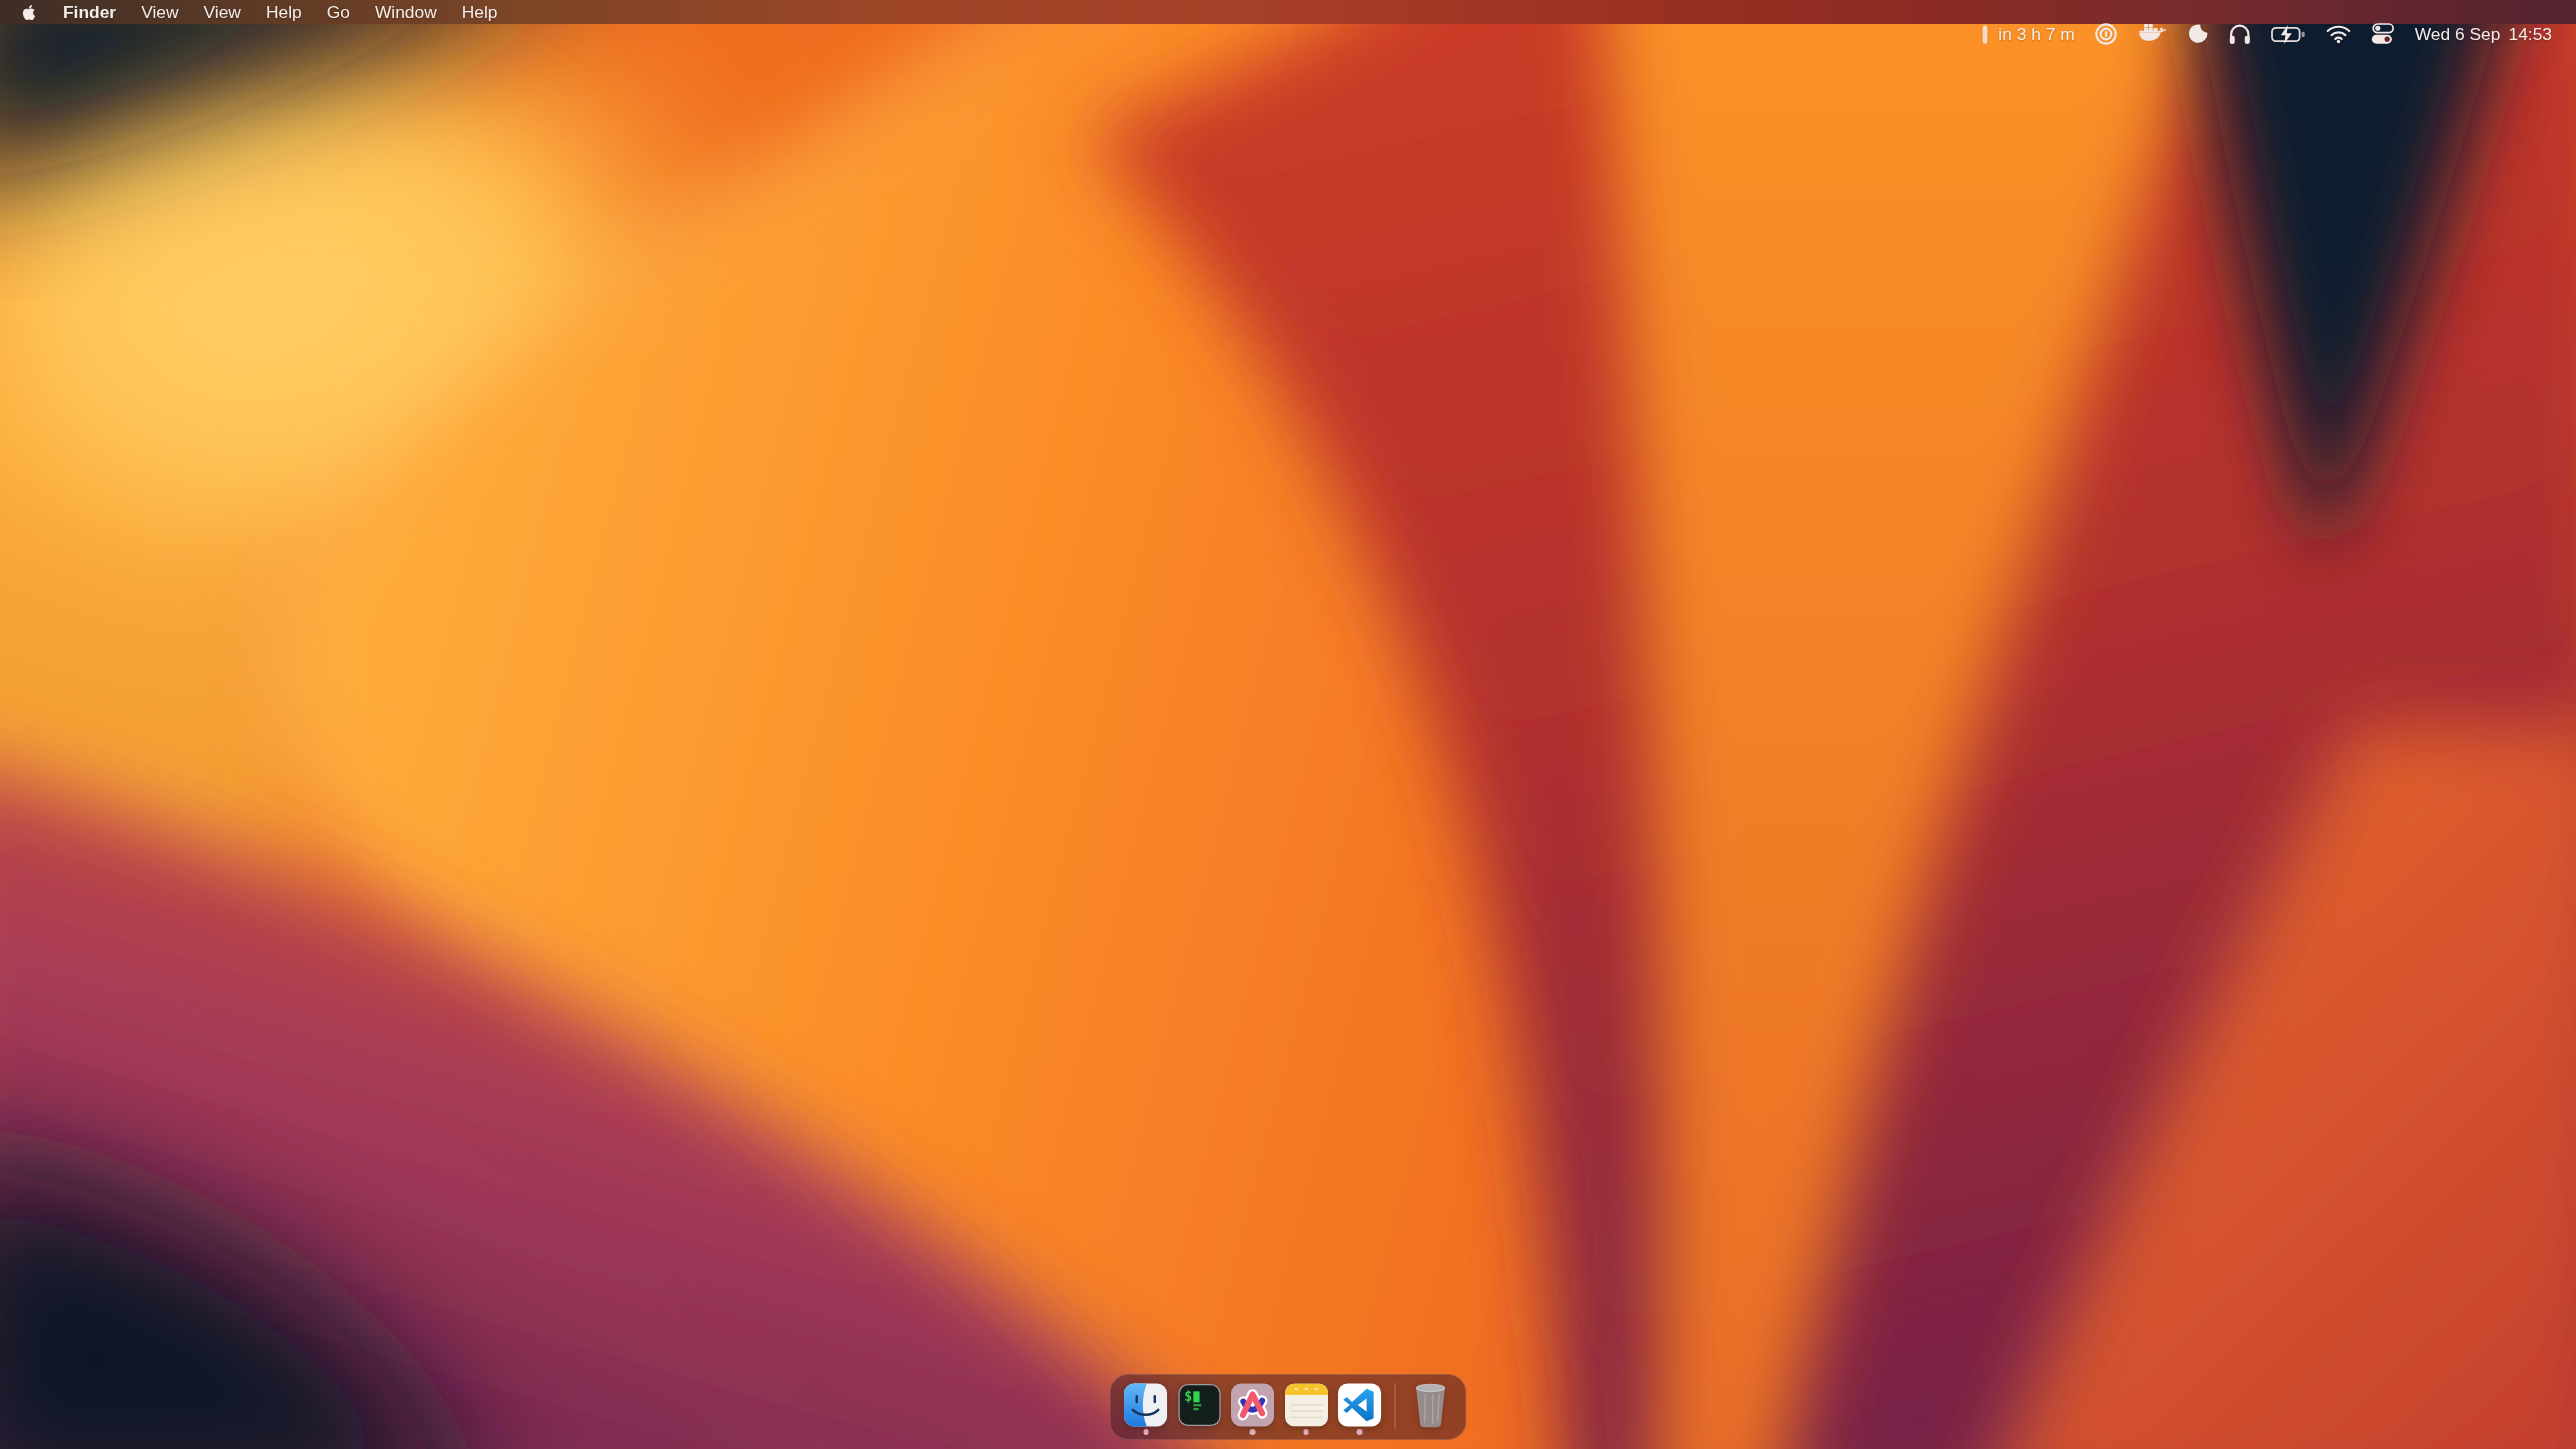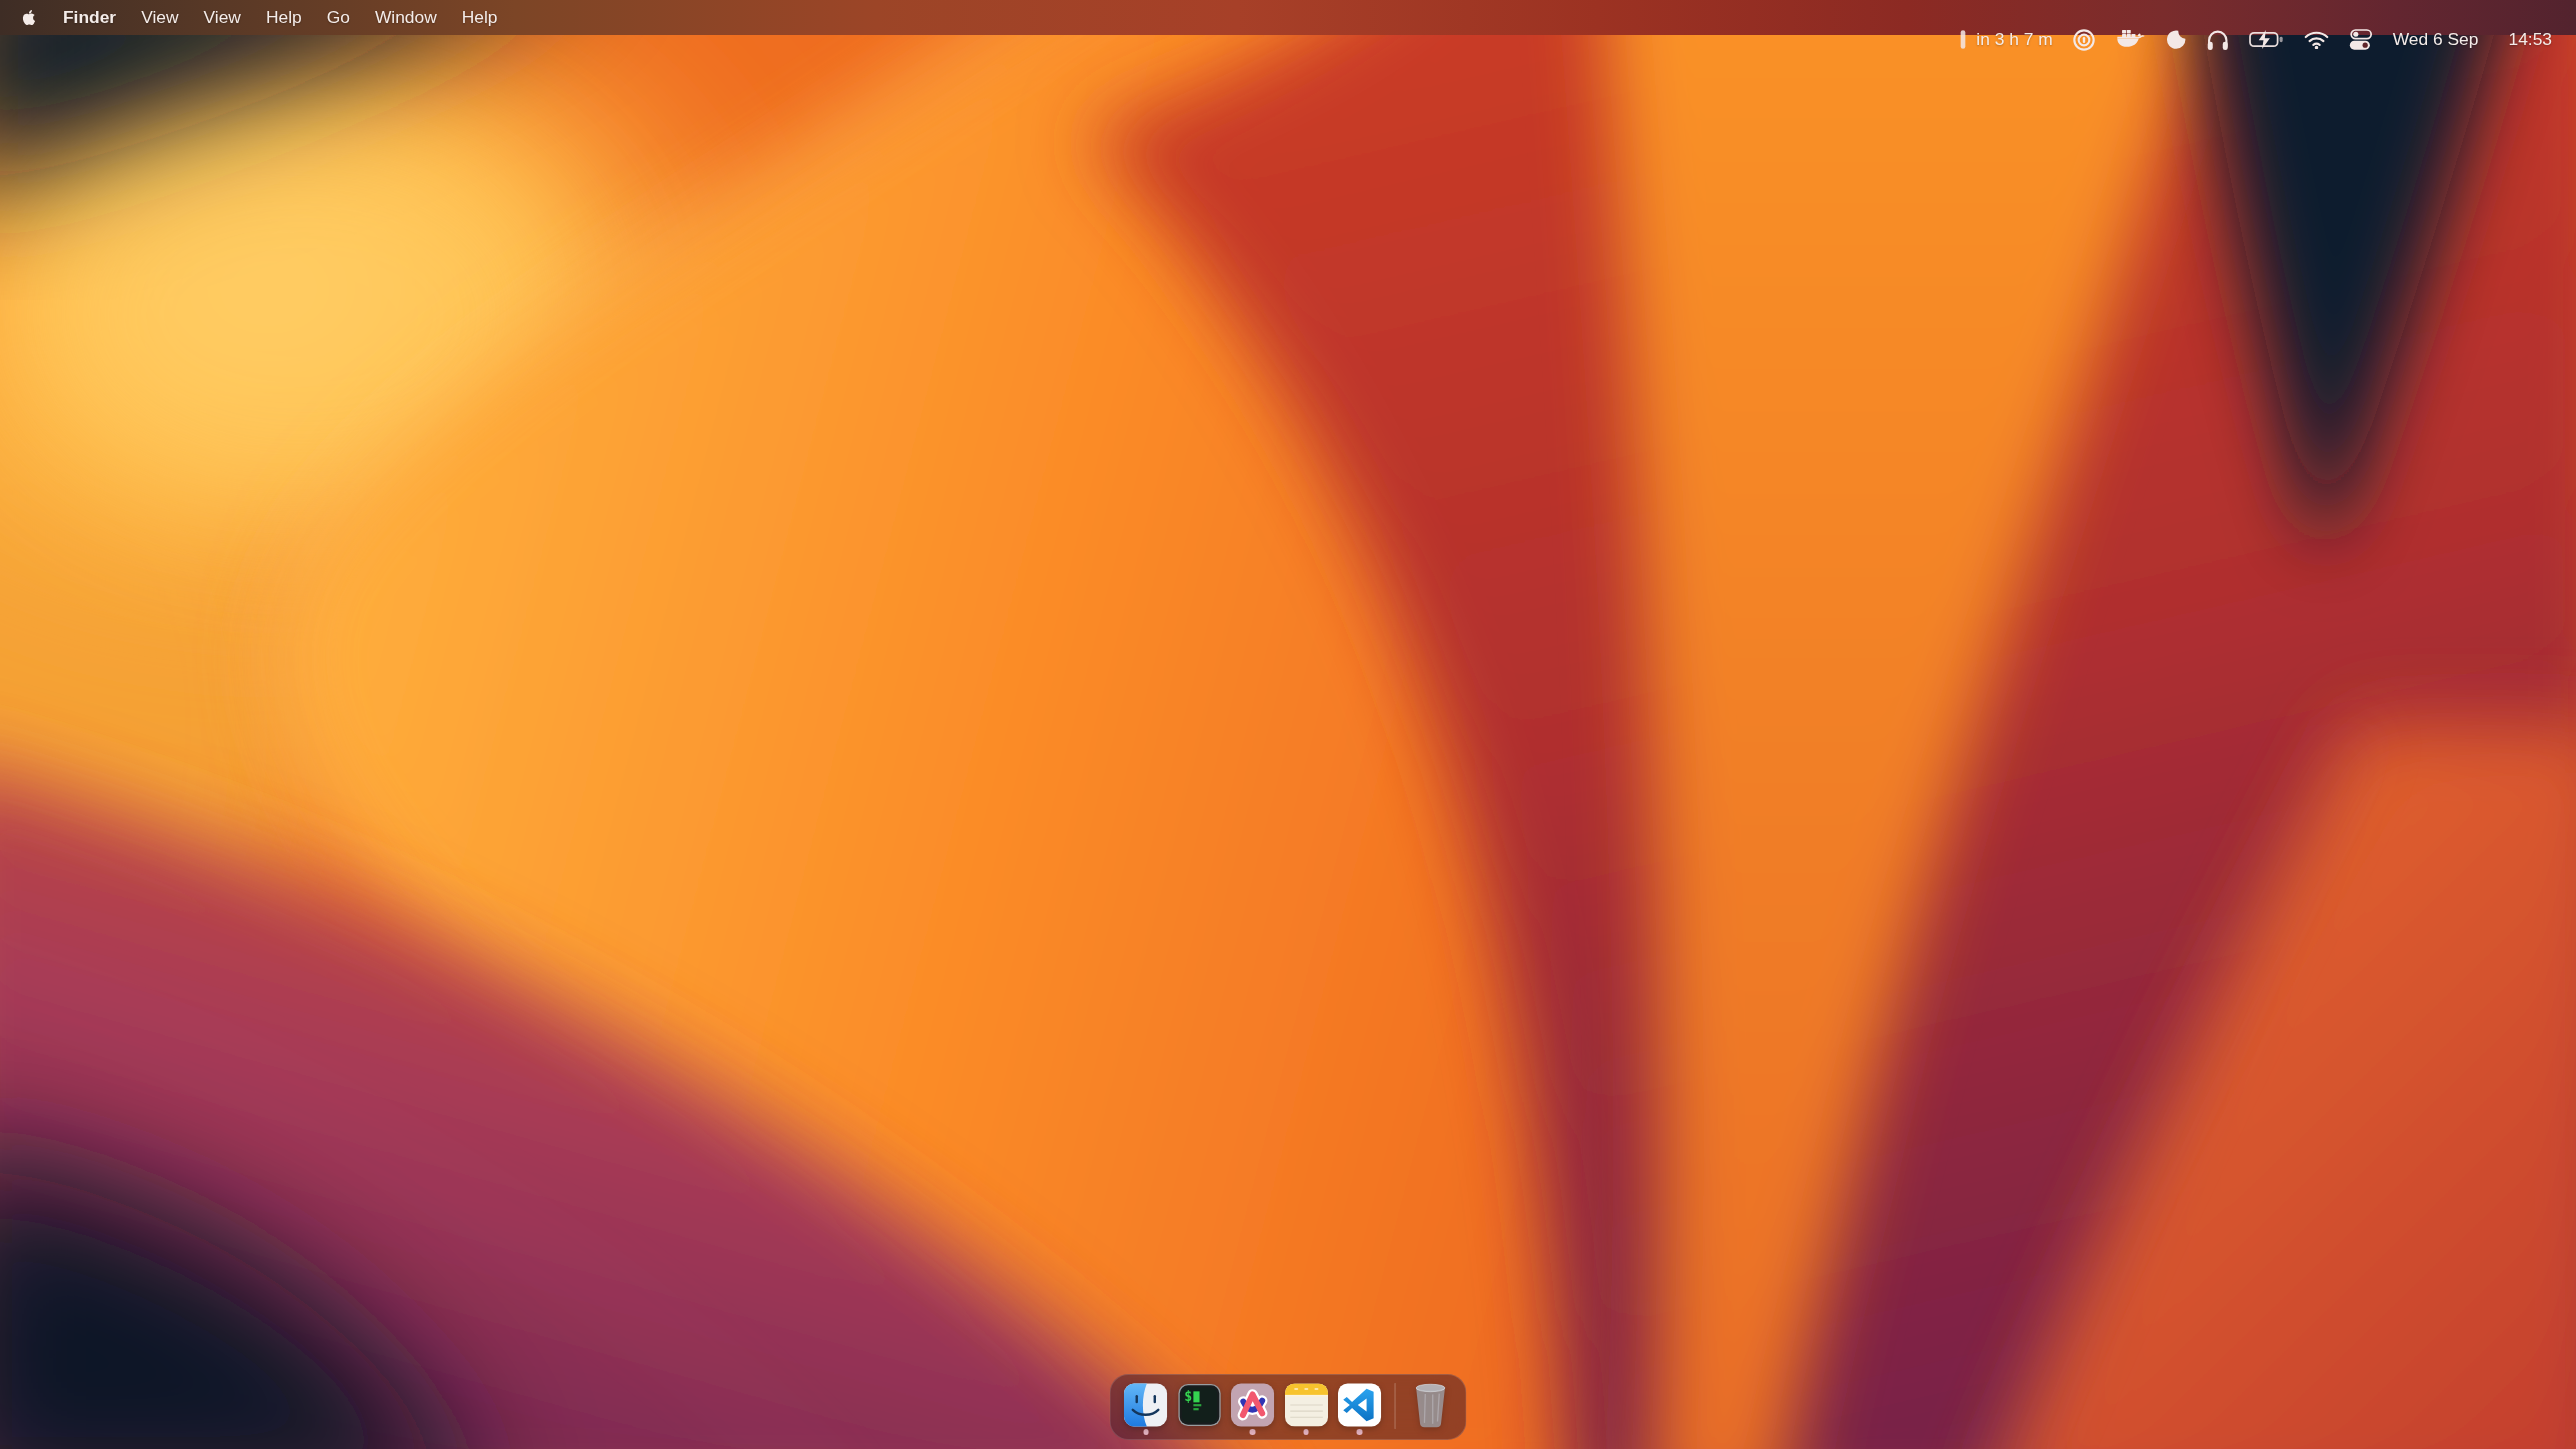--- a/index.html
+++ b/index.html
@@ -5,38 +5,38 @@
   html,body{margin:0;padding:0;}
   body{
     width:2576px;height:1449px;overflow:hidden;position:relative;
     font-family:"Liberation Sans", sans-serif;
     background:#0d1a28;
   }
   .wallpaper{position:absolute;inset:0;width:100%;height:100%;display:block;}
 
   
   .menu-bar{
-    position:absolute;top:0;left:0;right:0;height:35px;
+    position:absolute;top:0;left:0;right:0;height:24px;
     display:flex;justify-content:space-between;align-items:center;
     padding:0 24px 0 20px;box-sizing:border-box;
     background:linear-gradient(90deg,
       #3e2d25 0%, #573826 8%, #7c4526 20%, #9c4527 34%, #a74028 48%,
       #9c3222 62%, #8c2a23 74%, #7a2c2c 84%, #632630 93%, #53232e 100%);
     color:#f4ece9;font-size:17.4px;
     text-shadow:0 0.7px 2px rgba(0,0,0,0.25);
   }
   .mb-left{display:flex;align-items:center;gap:25px;}
   .mb-right{display:flex;align-items:center;gap:19.5px;margin-top:44px;}
   .menu-item{white-space:nowrap;cursor:default;}
   .menu-item.app-name{font-weight:700;}
   .apple{display:flex;align-items:center;}
   .apple svg{height:21px;width:auto;display:block;}
   .st-ico{display:flex;align-items:center;}
   .st-ico svg{display:block;}
-  .clock{display:flex;gap:30px;align-items:center;white-space:nowrap;}
+  .clock{display:flex;gap:8px;align-items:center;white-space:nowrap;}
 
   
   .dock{
     position:absolute;left:50%;bottom:8.7px;transform:translateX(-50%);
     height:66px;box-sizing:border-box;
     display:flex;align-items:flex-start;
     padding:7.4px 8.7px 0 8.7px;
     background:rgba(61,23,41,0.52);
     border:1px solid rgba(255,255,255,0.14);
     border-radius:19px;

